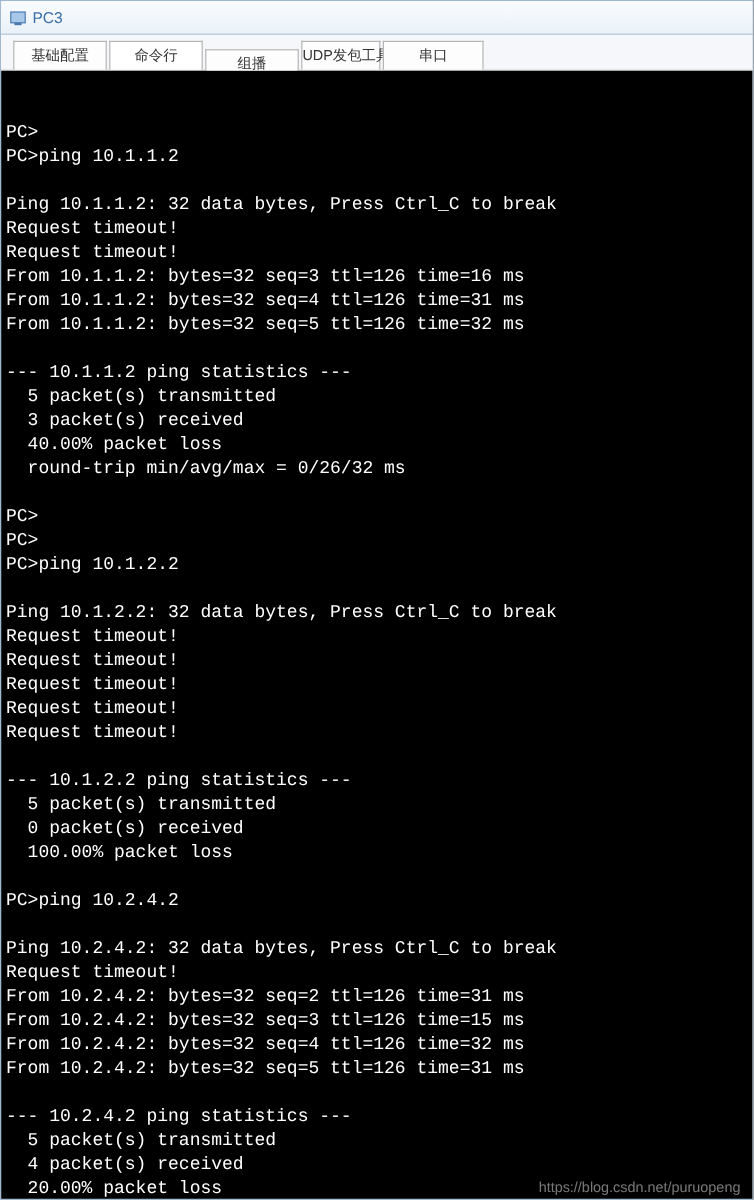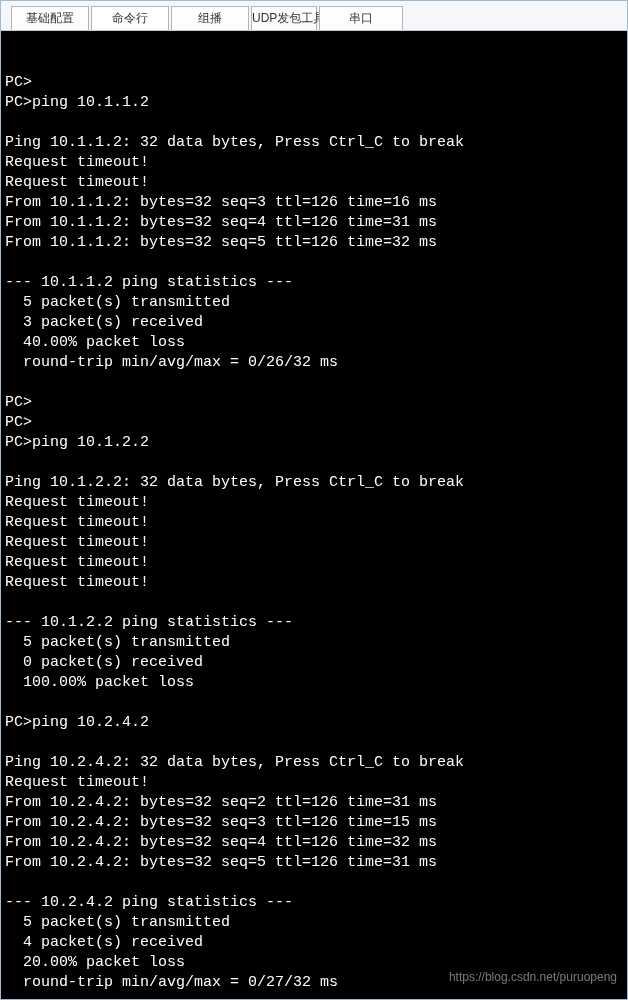--- a/index.html
+++ b/index.html
@@ -38,21 +38,21 @@
       justify-content: center;
     }
     .title-text {
       font-size: 13px;
       color: #3a6ea5;
     }
     .tab-bar {
       background: #f5f7fa;
       height: 30px;
       display: flex;
-      align-items: flex-end;
+      align-items: center;
       padding: 4px 10px 0 10px;
       border-bottom: 1px solid #c8c8c8;
     }
     .tab {
       background: #fdfdfd;
       border: 1px solid #b5b5b5;
       border-bottom: none;
       padding: 3px 0;
       font-size: 12px;
       margin-right: 2px;
@@ -76,31 +76,40 @@
       font-family: "Courier New", monospace;
       font-size: 15px;
       line-height: 20px;
       padding: 2px 4px;
       white-space: pre;
       overflow: hidden;
       position: relative;
     }
     .watermark {
       position: absolute;
-      bottom: 12px;
+      bottom: 0;
       right: 10px;
       color: rgba(200,200,200,0.6);
       font-size: 12px;
       font-family: Arial, sans-serif;
     }
   </style>
 </head>
 <body>
 
 <div class="window">
+  <div class="title-bar">
+    <span class="title-icon">
+      <svg width="14" height="14" viewBox="0 0 14 14">
+        <rect x="1" y="2" width="12" height="9" fill="#a8c8e8" stroke="#4a7ab0" stroke-width="1"></rect>
+        <rect x="4" y="11" width="6" height="2" fill="#4a7ab0"></rect>
+      </svg>
+    </span>
+    <span class="title-text">PC3</span>
+  </div>
   <div class="tab-bar">
     <div class="tab w1">基础配置</div>
     <div class="tab w2 active">命令行</div>
     <div class="tab w3">组播</div>
     <div class="tab w4">UDP发包工具</div>
     <div class="tab w5">串口</div>
   </div>
   <div class="terminal">
     <div id="terminal-lines">PC&gt;
 PC&gt;ping 10.1.1.2

